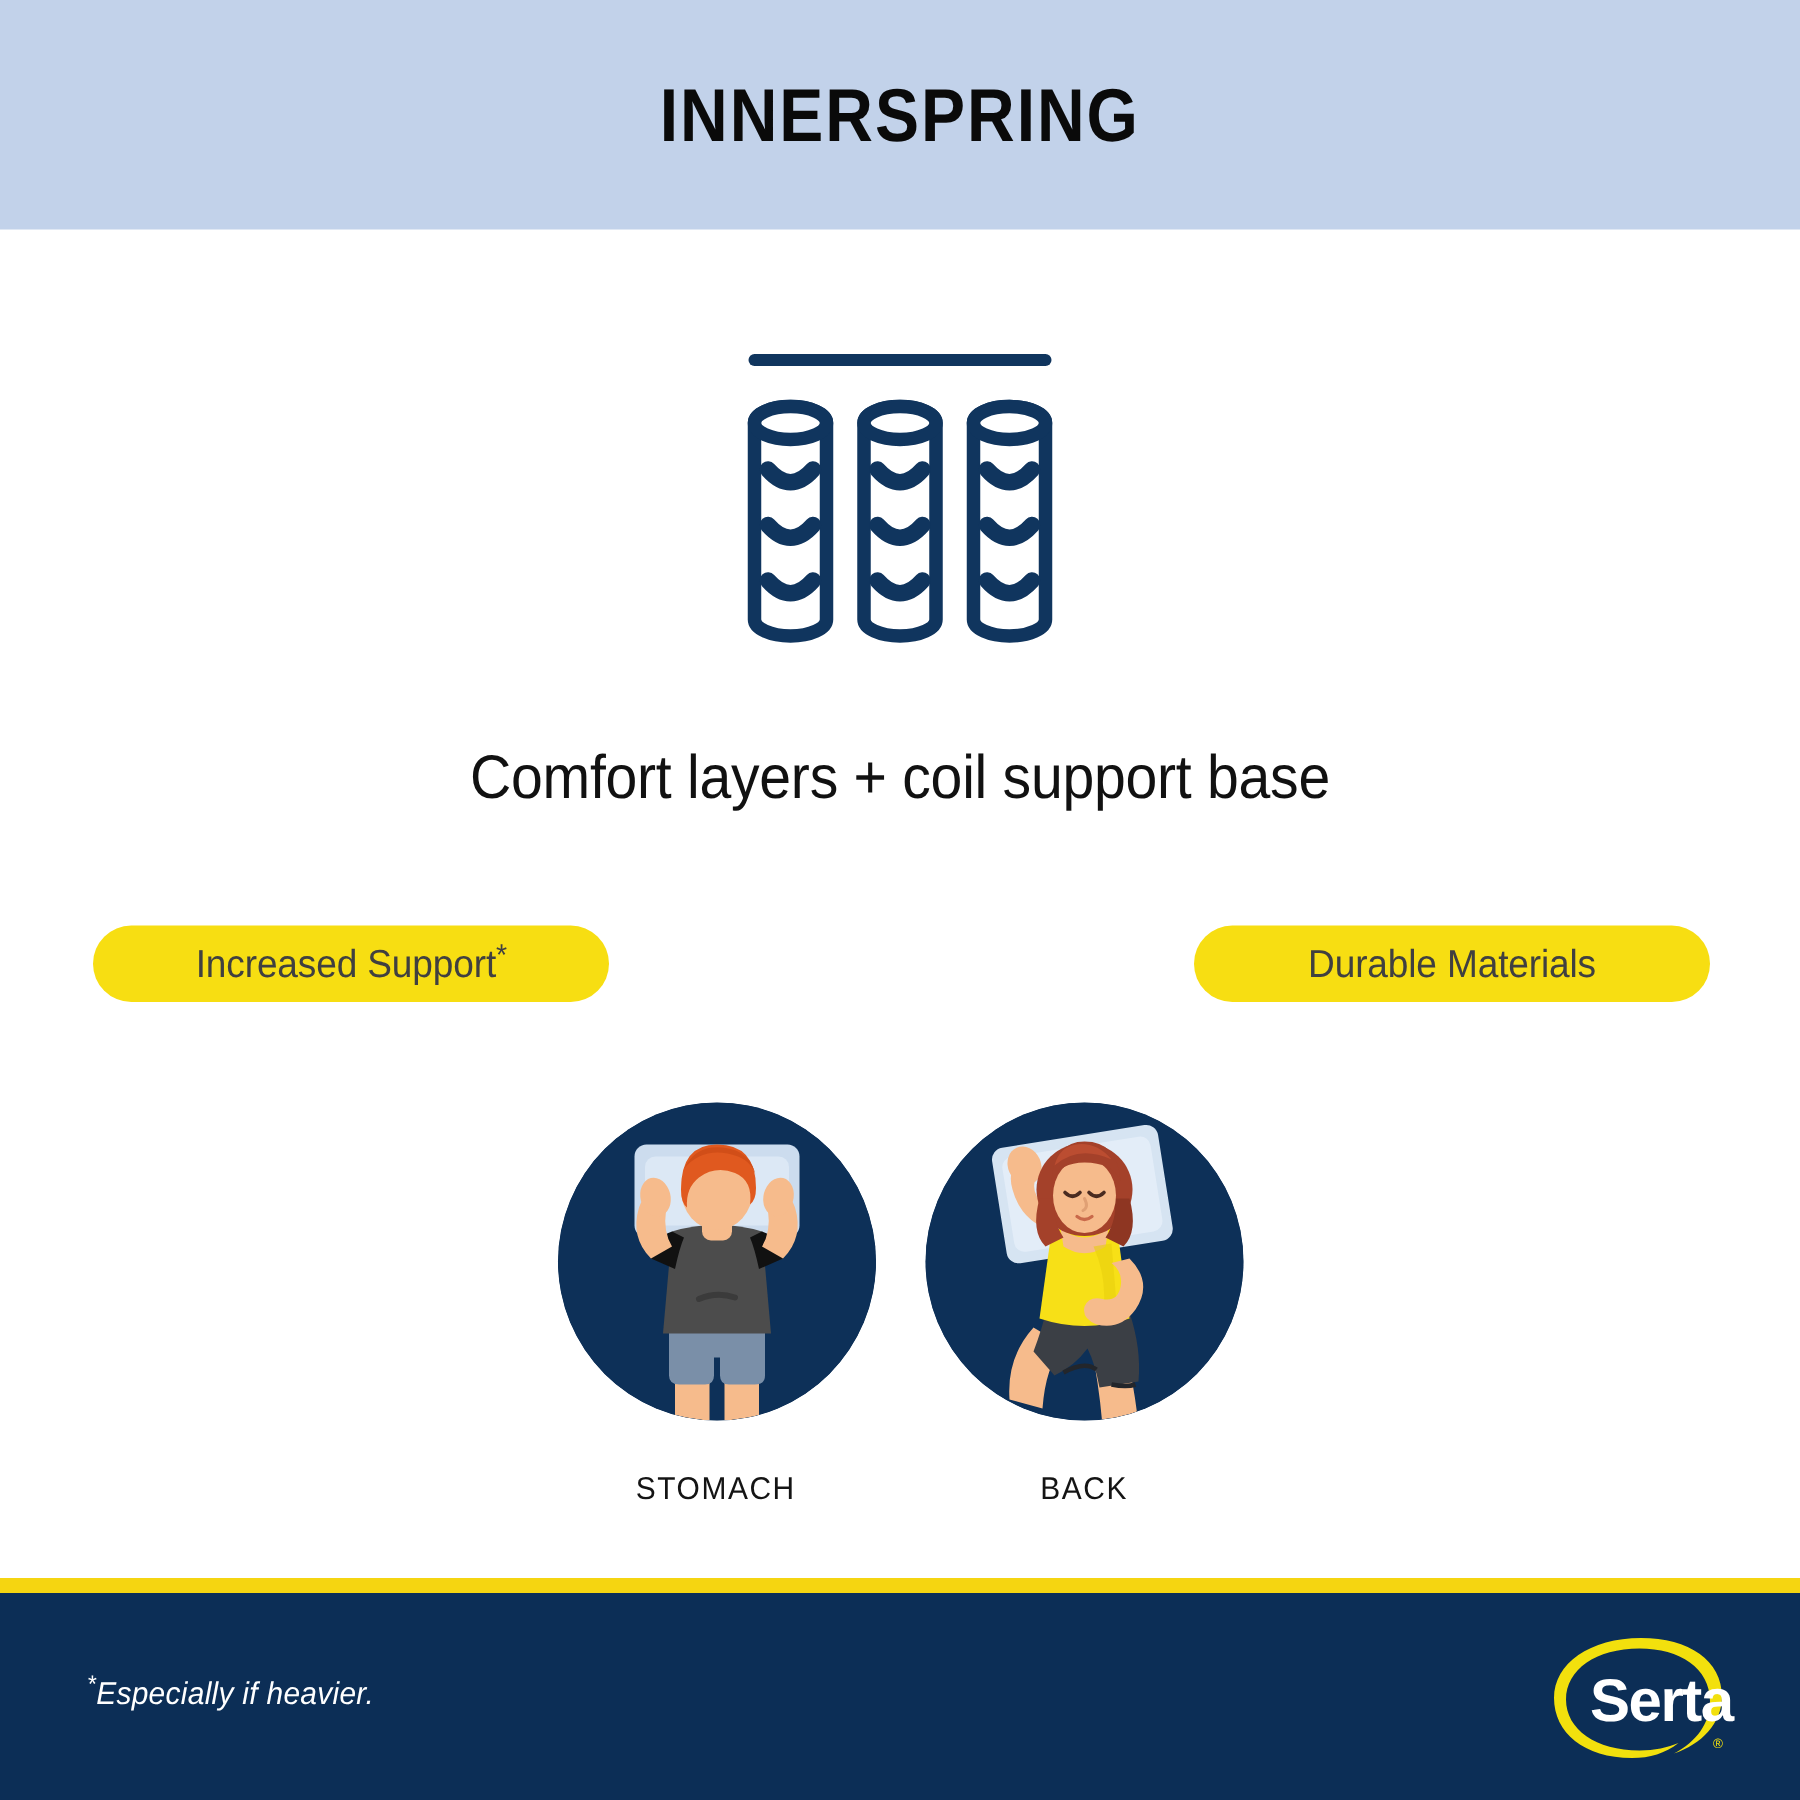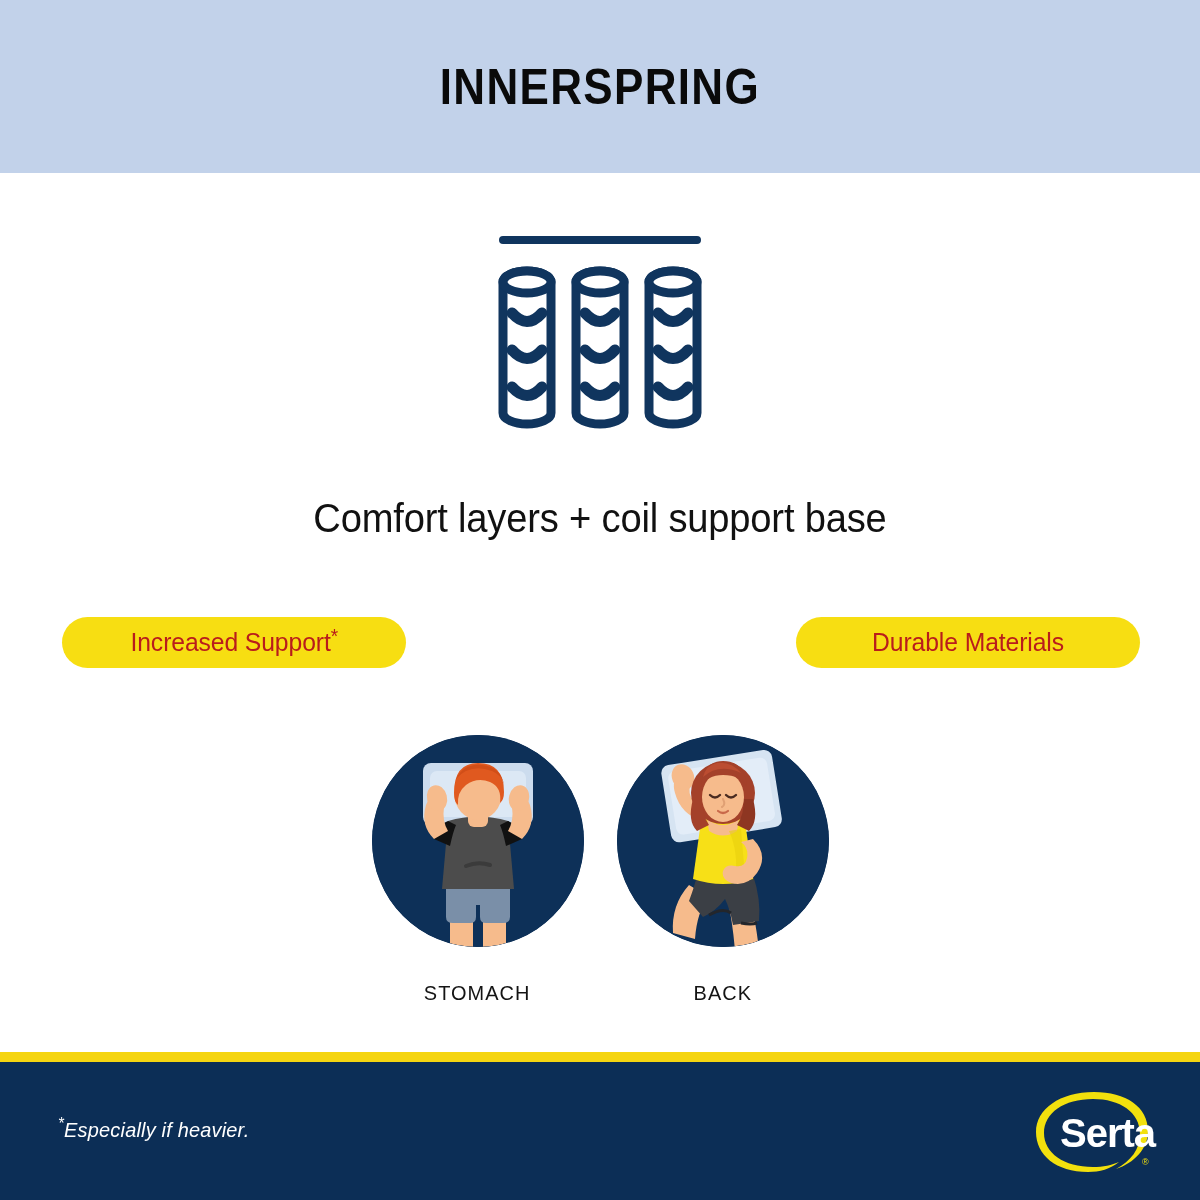--- a/index.html
+++ b/index.html
@@ -20,21 +20,21 @@
     height: 1200px;
     background: #ffffff;
   }
 
   
   .header-banner {
     position: absolute;
     left: 0;
     top: 0;
     width: 1200px;
-    height: 173px;
+    height: 153px;
     background: #c2d2ea;
     display: flex;
     align-items: center;
     justify-content: center;
   }
   .header-title {
     font-family: "Liberation Sans", sans-serif;
     font-size: 50px;
     font-weight: 700;
     letter-spacing: 1.5px;
@@ -83,21 +83,21 @@
     justify-content: space-between;
     align-items: center;
   }
   .pill {
     height: 51px;
     border-radius: 26px;
     background: #f7de12;
     display: flex;
     align-items: center;
     justify-content: center;
-    color: #b91c1c;
+    color: #404040;
     font-family: "Liberation Sans", sans-serif;
     font-size: 26px;
     font-weight: 500;
     letter-spacing: -0.1px;
     box-sizing: border-box;
     padding: 0 28px;
     white-space: nowrap;
   }
   .pill-0 { width: 344px; }
   .pill-1 { width: 344px; text-align: right; }

